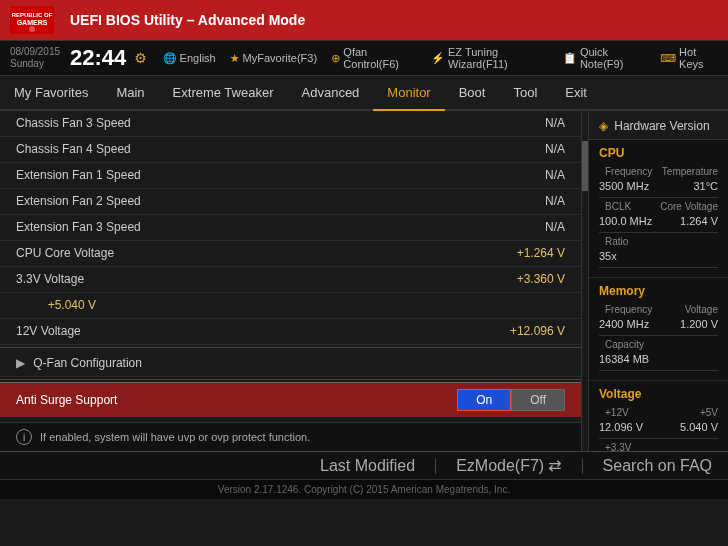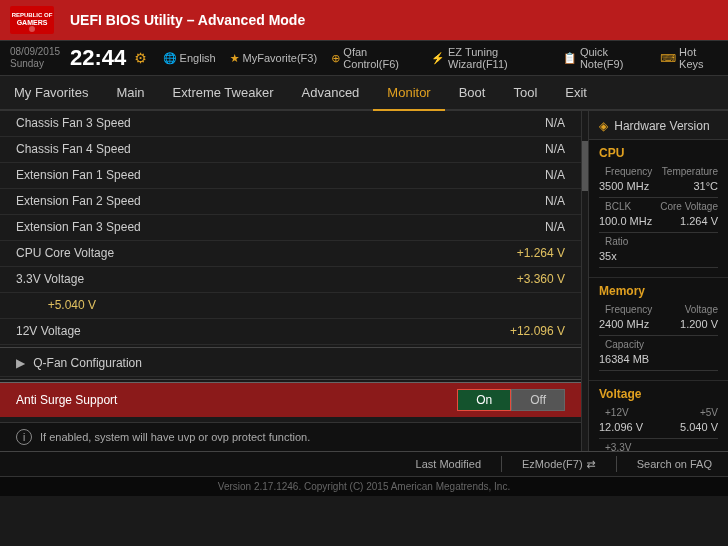--- a/index.html
+++ b/index.html
@@ -171,21 +171,21 @@
       display: flex;
       gap: 0;
     }
     .toggle-btn {
       padding: 3px 18px;
       font-size: 12px;
       border: 1px solid #666;
       cursor: pointer;
     }
     .toggle-btn.active {
-      background: #14532d;
+      background: #1d4ed8;
       color: #fff;
       border-color: #e74c3c;
     }
     .toggle-btn.inactive {
       background: #555;
       color: #ccc;
       border-color: #666;
     }
 
     .info-bar {
@@ -266,21 +266,21 @@
       background: #111;
       border-top: 1px solid #444;
       display: flex;
       align-items: center;
       justify-content: flex-end;
       padding: 4px 16px;
       gap: 20px;
     }
     .footer-item {
       color: #aaa;
-      font-size: 11px;
+      font-size: 16px;
       display: flex;
       align-items: center;
       gap: 4px;
     }
     .footer-separator {
       width: 1px;
       height: 16px;
       background: #444;
     }
 

